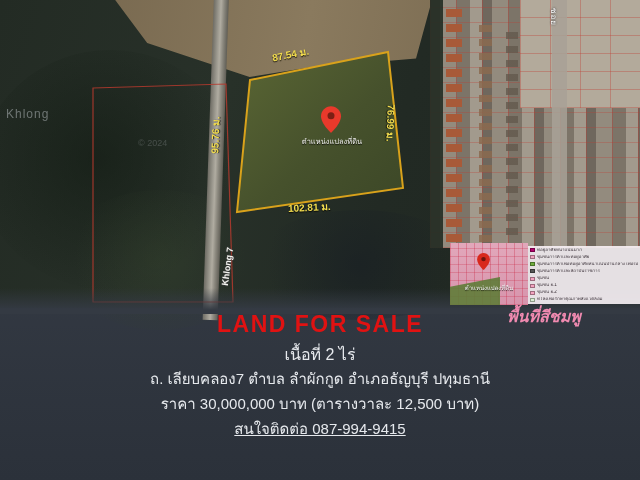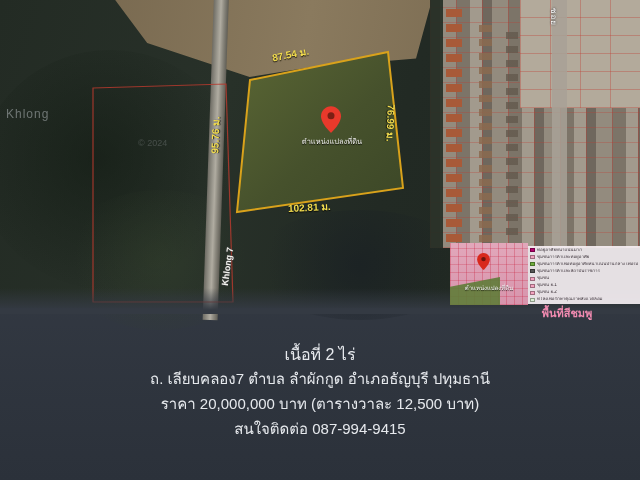--- a/index.html
+++ b/index.html
@@ -69,29 +69,29 @@
   .inset-green{position:absolute;left:0px;top:34px;width:50px;height:28px;
     clip-path:polygon(0 100%,0 35%,100% 0,100% 100%);background:#5f7c39;opacity:.9;}
   .inset-pin{position:absolute;left:27px;top:10px;}
   .inset-pinlabel{position:absolute;left:0px;top:40px;width:78px;text-align:center;color:#fff;
     font-size:6px;text-shadow:0 1px 1px rgba(0,0,0,.8);white-space:nowrap;}
   .inset-legend{position:absolute;left:528px;top:246px;width:112px;height:58px;z-index:6;
     background:rgba(246,240,244,.92);padding:2px 2px;display:flex;flex-direction:column;justify-content:space-between;}
   .leg-row{display:flex;align-items:center;gap:2px;font-size:4.5px;line-height:1;color:#3a3038;
     white-space:nowrap;overflow:hidden;}
   .leg-swatch{width:5px;height:4px;flex:none;border:0.5px solid rgba(0,0,0,.35);}
-  .inset-caption{position:absolute;left:507px;top:304px;width:120px;text-align:center;z-index:6;
-    font-size:11px;font-weight:bold;}
+  .inset-caption{position:absolute;left:507px;top:304px;width:120px;z-index:6;
+    font-size:16px;font-weight:bold;font-style:italic;}
   
   .line{position:absolute;left:0;width:640px;text-align:center;z-index:6;color:#e6e9ed;}
   .headline{top:311px;font-size:23px;font-weight:bold;letter-spacing:1.5px;}
   .area{top:342px;font-size:16px;}
   .address{top:367px;font-size:15px;}
   .price{top:392px;font-size:15px;}
-  .contact{top:417px;font-size:15px;}
+  .contact{top:417px;font-size:15px;text-decoration:underline;}
 </style>
 </head>
 <body>
 
 <div id="canvas">
 
   <div class="map">
     <div class="blob blob1"></div>
     <div class="blob blob2"></div>
     <div class="blob blob3"></div>
@@ -178,18 +178,19 @@
       <span>ชุมชน ย.2</span>
       </div>
     <div class="leg-row">
       <span class="leg-swatch" style="background: rgb(217, 238, 210);"></span>
       <span>ที่โล่งเพื่อรักษาคุณภาพสิ่งแวดล้อม</span>
       </div>
   </div>
 
   <div class="inset-caption" style="color: rgb(240, 138, 176);">พื้นที่สีชมพู</div>
 
+  <div class="line headline" style="color: rgb(224, 18, 18);">LAND FOR SALE</div>
   <div class="line area">เนื้อที่ 2 ไร่</div>
   <div class="line address">ถ. เลียบคลอง7 ตำบล ลำผักกูด อำเภอธัญบุรี ปทุมธานี</div>
-  <div class="line price">ราคา 20,000,000 บาท (ตารางวาละ 12,500 บาท)</div>
+  <div class="line price">ราคา 30,000,000 บาท (ตารางวาละ 12,500 บาท)</div>
   <div class="line contact">สนใจติดต่อ 087-994-9415</div>
 
 </div>
 
 </body></html>

